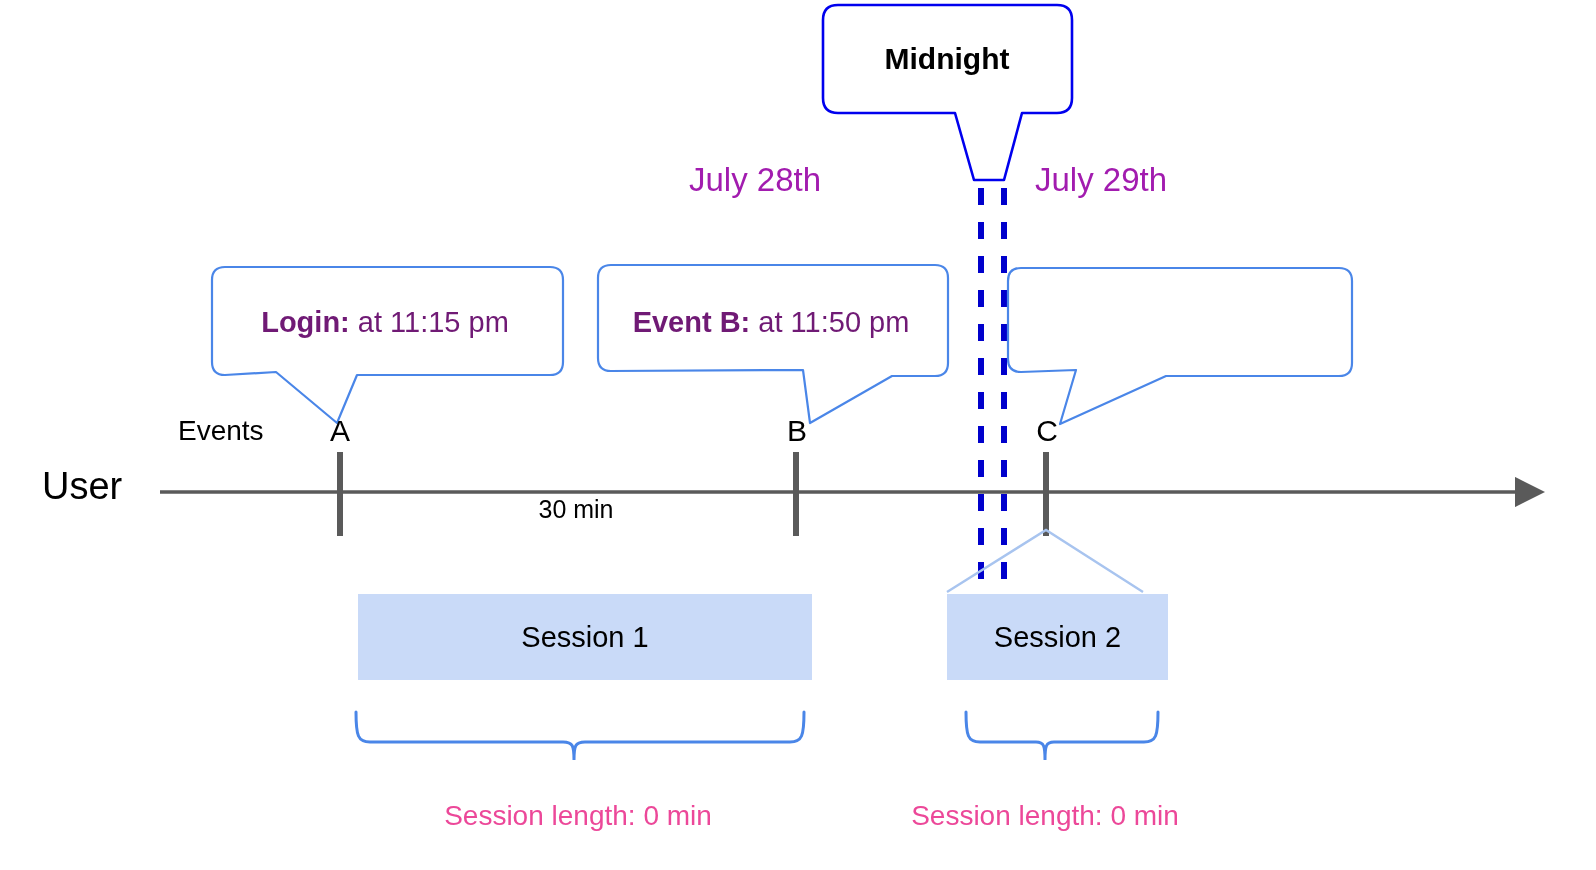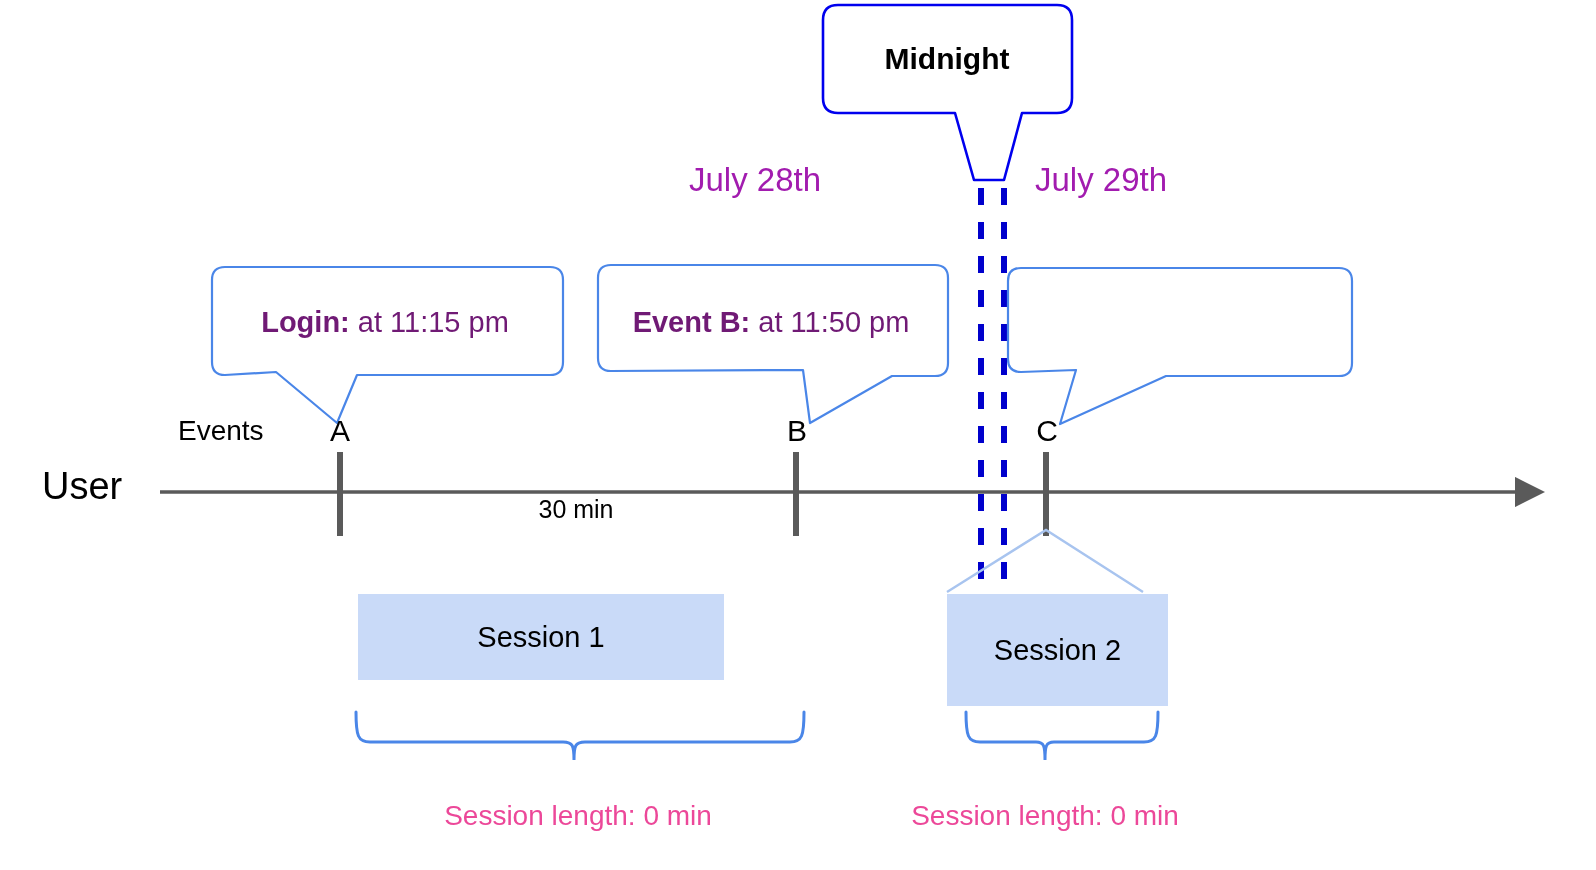--- a/index.html
+++ b/index.html
@@ -247,24 +247,24 @@
 
   <div class="lbl user-label">User</div>
   <div class="lbl events-label">Events</div>
 
   <div class="tick-letter" style="left:340px; top:431px;">A</div>
   <div class="tick-letter" style="left:797px; top:431px;">B</div>
   <div class="tick-letter" style="left:1047px; top:431px;">C</div>
 
   <div class="duration-label" style="left:576px; top:486px;margin-top:23px;">30 min</div>
 
-  <div class="session-bar" style="left:358px; top:594px; width:366px; height:86px;">
+  <div class="session-bar" style="left:358px; top:594px; width:454px; height:86px;">
     <span>Session 1</span>
   </div>
 
-  <div class="session-bar" style="left:947px; top:594px; width:221px; height:112px;">
+  <div class="session-bar" style="left:947px; top:594px; width:221px; height:86px;">
     <span>Session 2</span>
   </div>
 
   <div class="brace-caption" style="left:578px; top:800px;">Session length: 0 min</div>
   <div class="brace-caption" style="left:1045px; top:800px;">Session length: 0 min</div>
 
 </div>
 
 </body></html>

